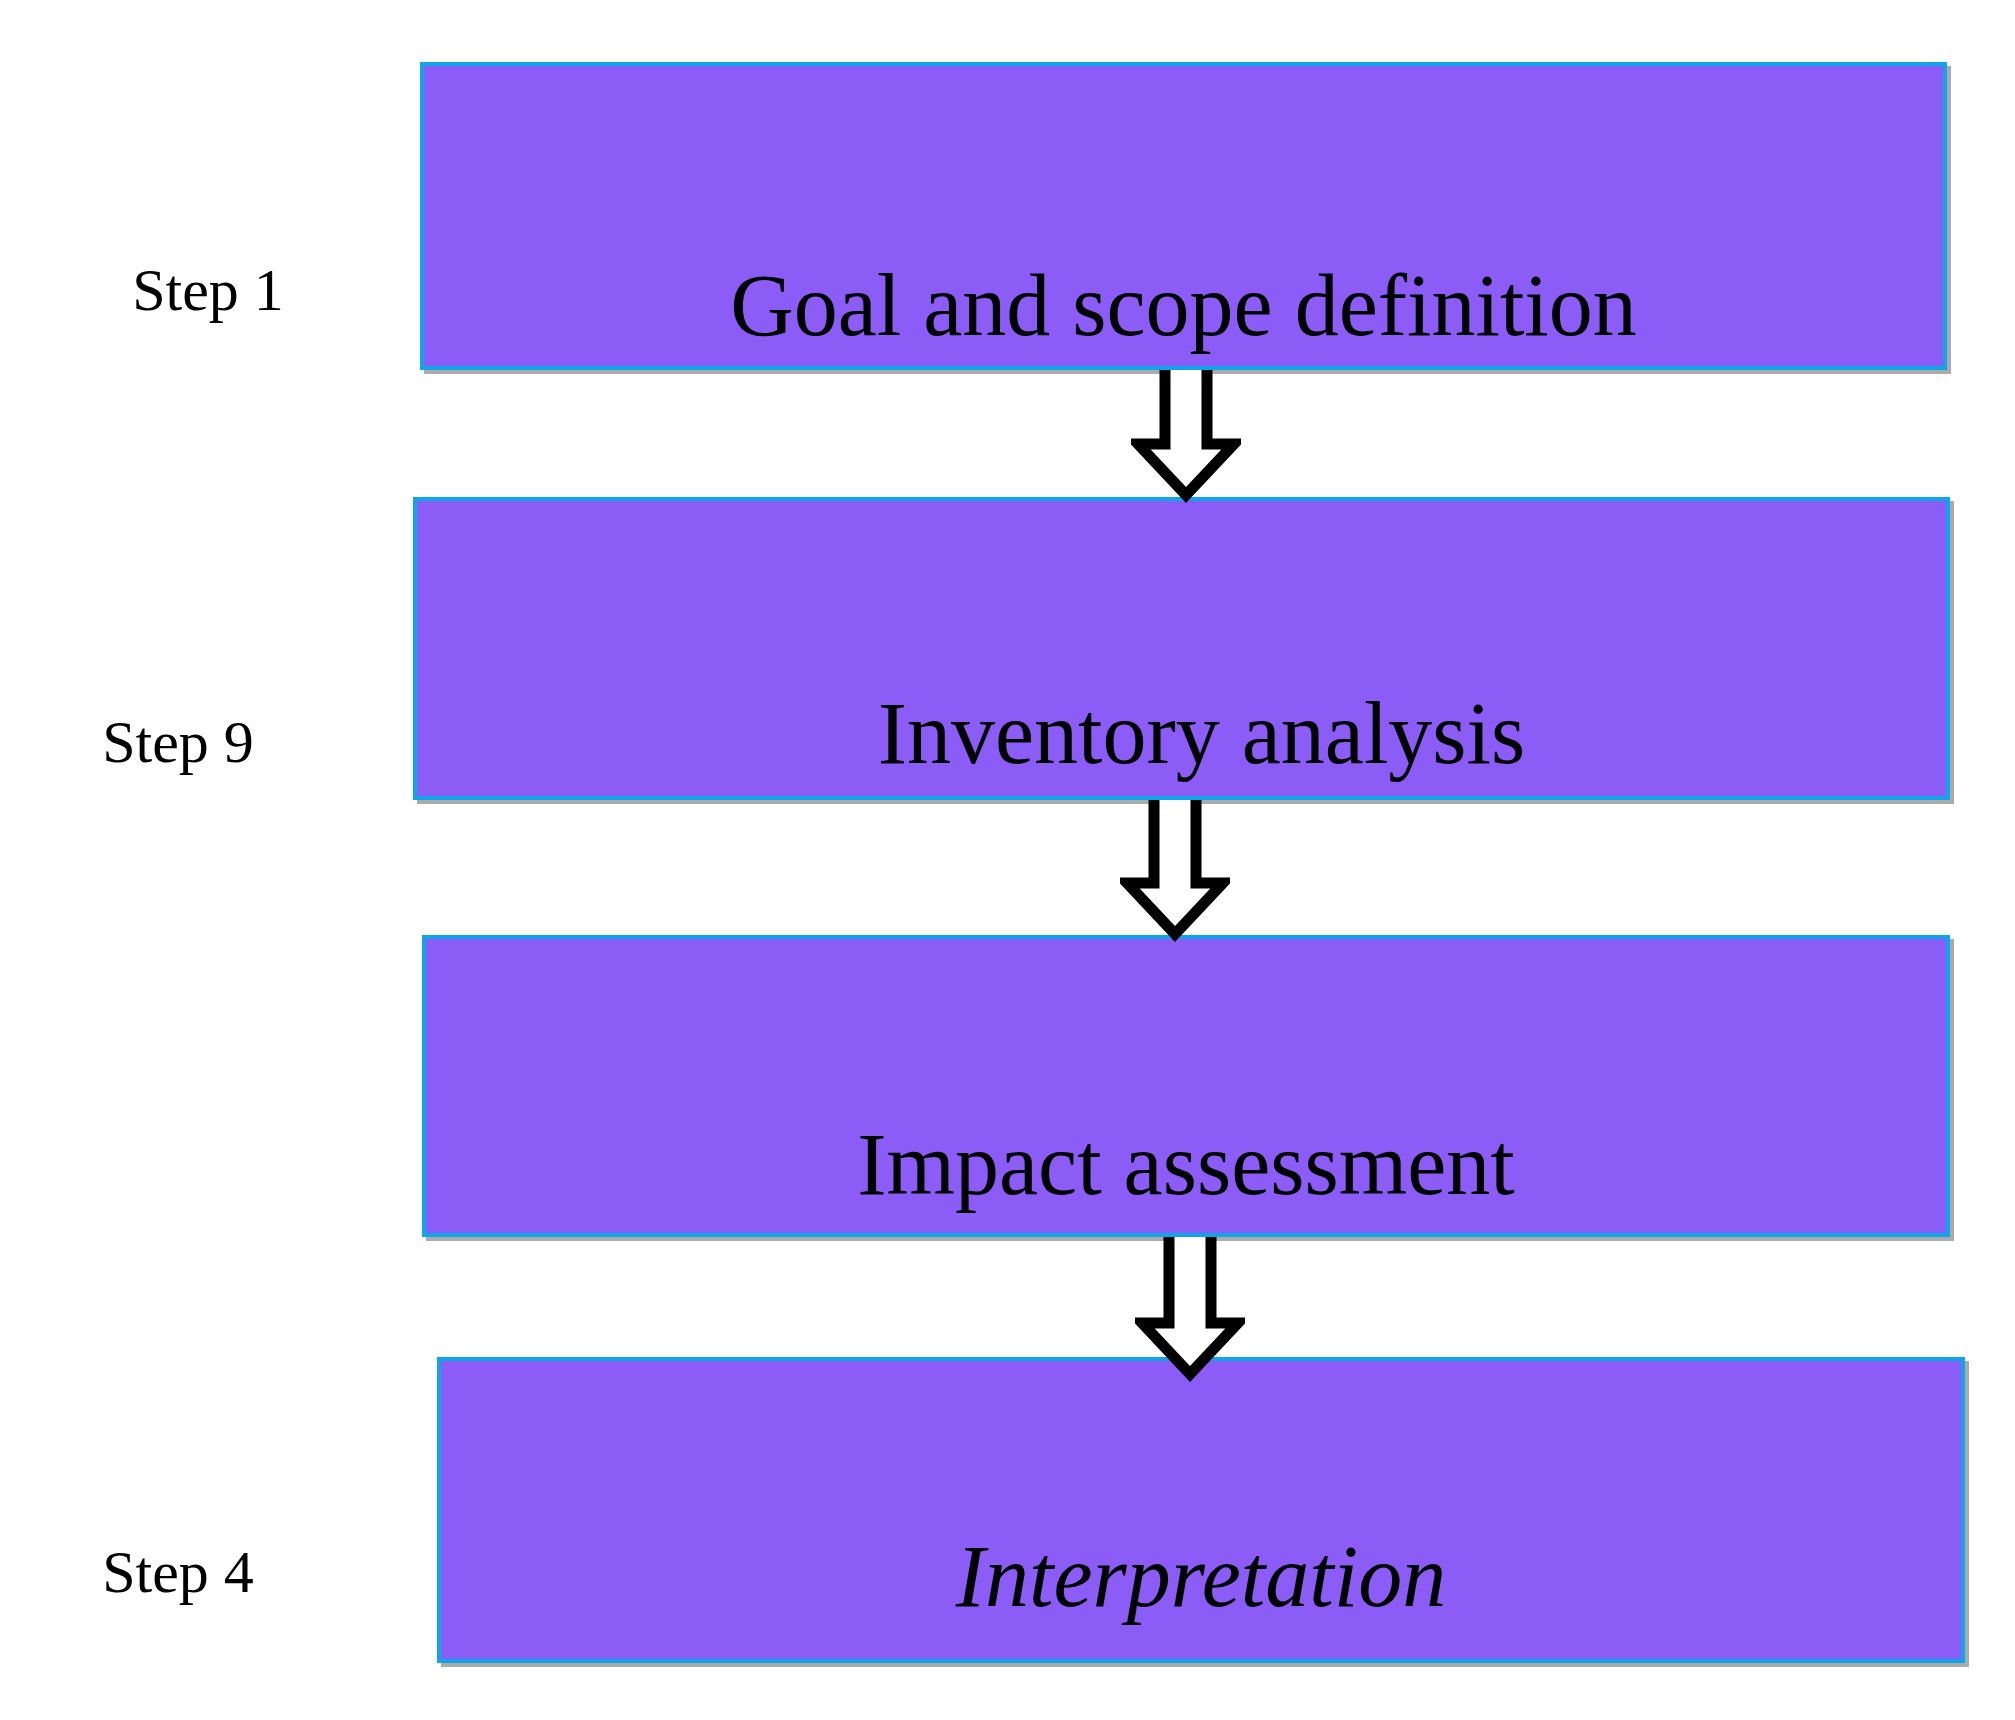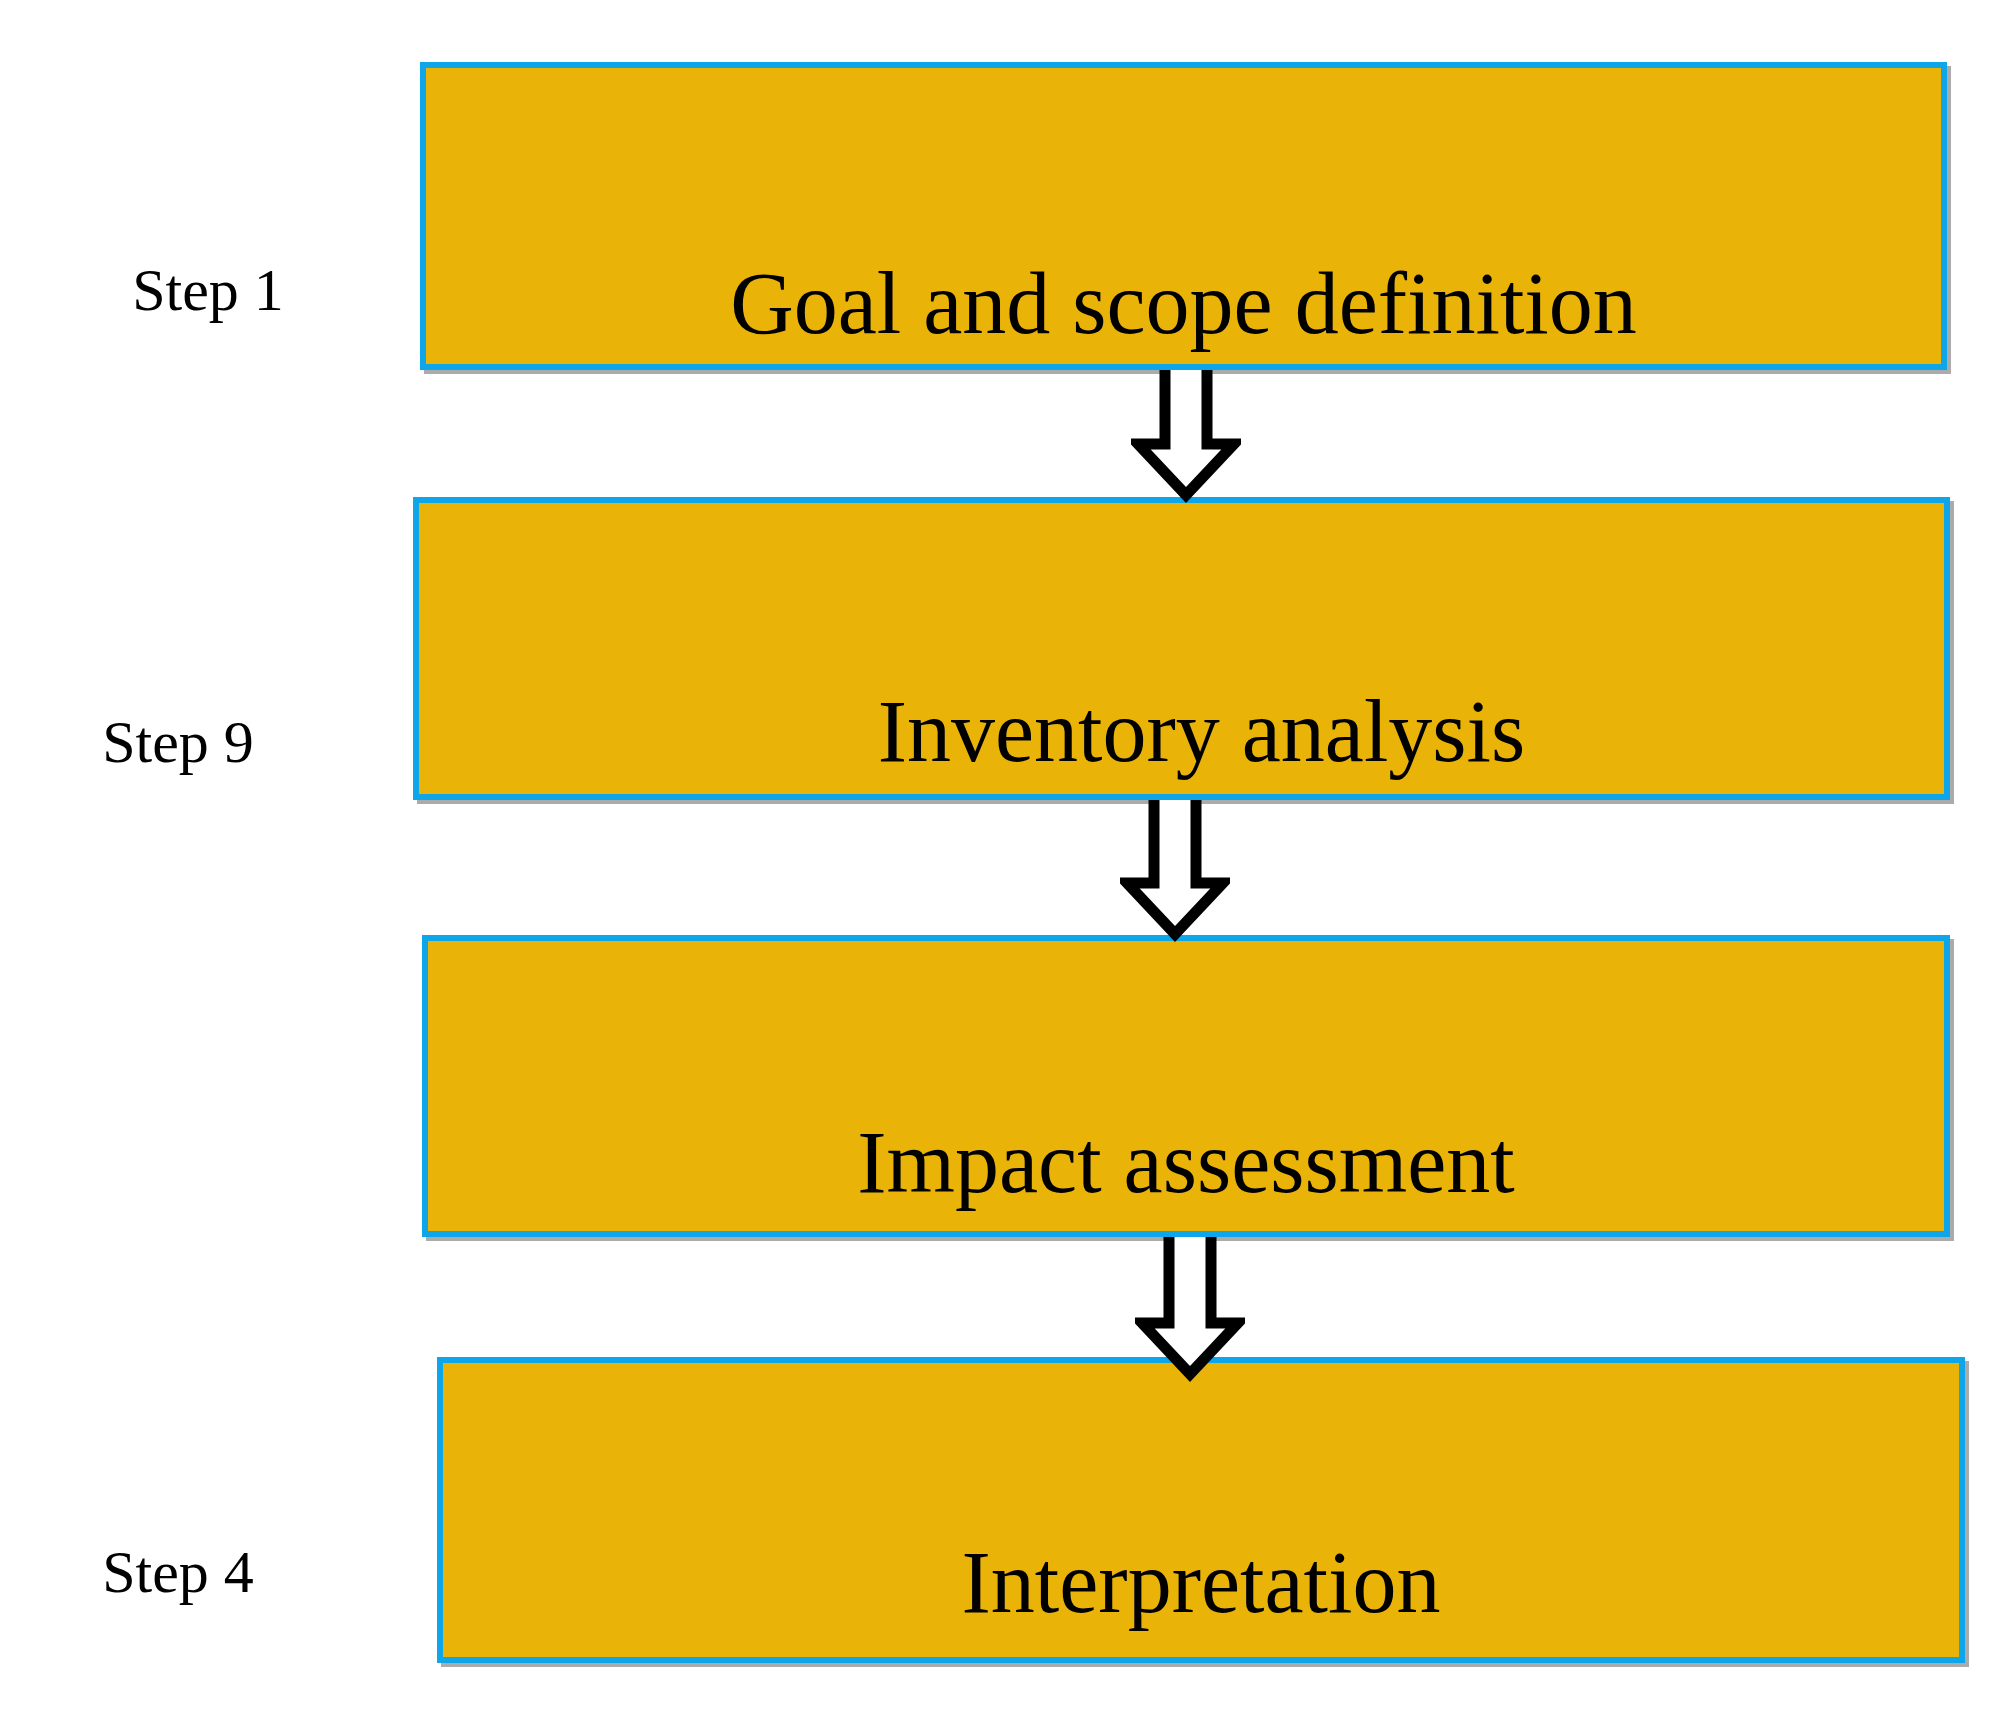--- a/index.html
+++ b/index.html
@@ -27,42 +27,42 @@
     z-index: 2;
   }
   #step-label-1 { left: 58px;  top: 260px;  }
   #step-label-2 { left: 28px;  top: 712px;  }
   #step-label-3 { left: 8px;   top: 1112px; }
   #step-label-4 { left: 28px;  top: 1542px; }
 
   .flow-box {
     position: absolute;
     box-sizing: border-box;
-    border: 6px solid #0ea5e9;
-    background: #eab308;
+    border: 4px solid #0ea5e9;
+    background: #8b5cf6;
     box-shadow: 4px 4px 0 #ababab;
     display: flex;
     align-items: flex-end;
     justify-content: center;
     z-index: 1;
   }
   .flow-box .box-text {
     font-size: 88px;
     line-height: 1.05;
     white-space: nowrap;
     color: #000000;
   }
   #flow-box-1 { left: 420px; top: 62px;   width: 1527px; height: 308px; }
   #flow-box-1 .box-text { padding-bottom: 14px; }
   #flow-box-2 { left: 413px; top: 497px;  width: 1537px; height: 303px; padding-left: 40px; }
   #flow-box-2 .box-text { padding-bottom: 16px; }
   #flow-box-3 { left: 422px; top: 935px;  width: 1528px; height: 302px; }
   #flow-box-3 .box-text { padding-bottom: 22px; }
   #flow-box-4 { left: 437px; top: 1357px; width: 1528px; height: 306px; }
-  #flow-box-4 .box-text { padding-bottom: 28px; }
+  #flow-box-4 .box-text { padding-bottom: 36px; font-style: italic; }
 
   .flow-arrow {
     position: absolute;
     z-index: 3;
   }
   #flow-arrow-1 { left: 1131px; top: 370px;  width: 110px; height: 134px; }
   #flow-arrow-2 { left: 1120px; top: 800px;  width: 110px; height: 143px; }
   #flow-arrow-3 { left: 1135px; top: 1237px; width: 110px; height: 146px; }
 
   .flow-arrow polygon {

